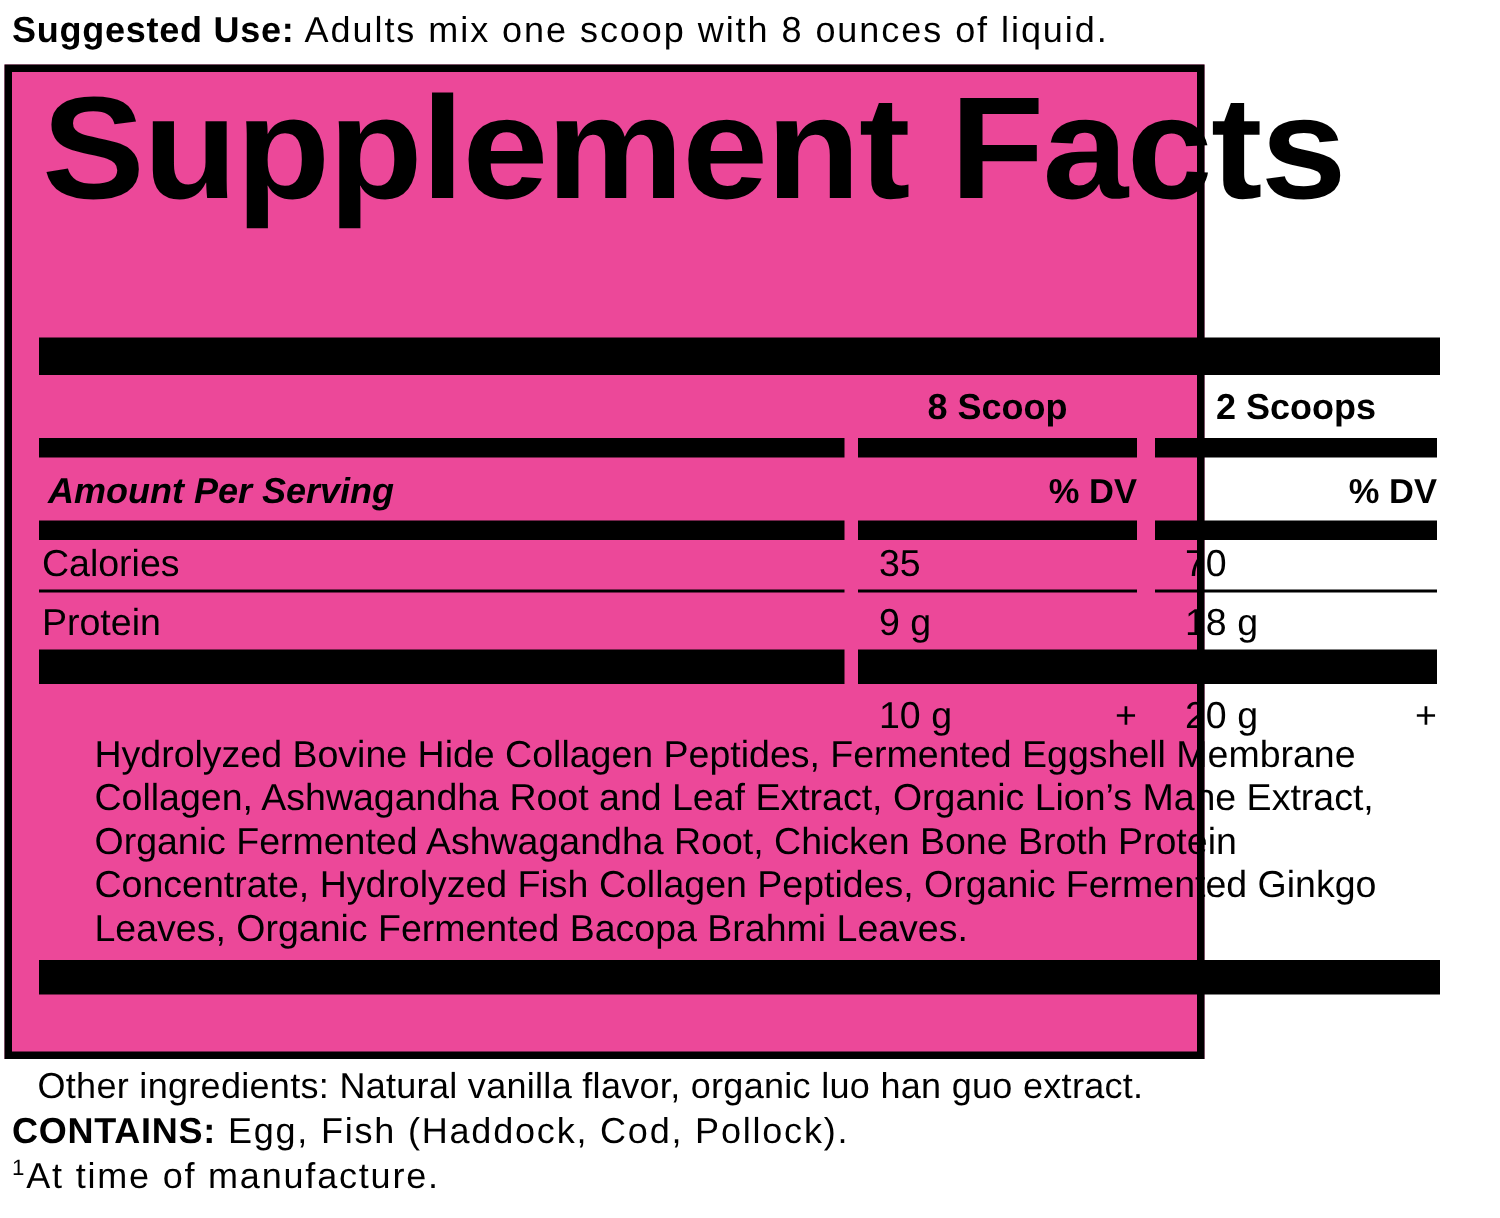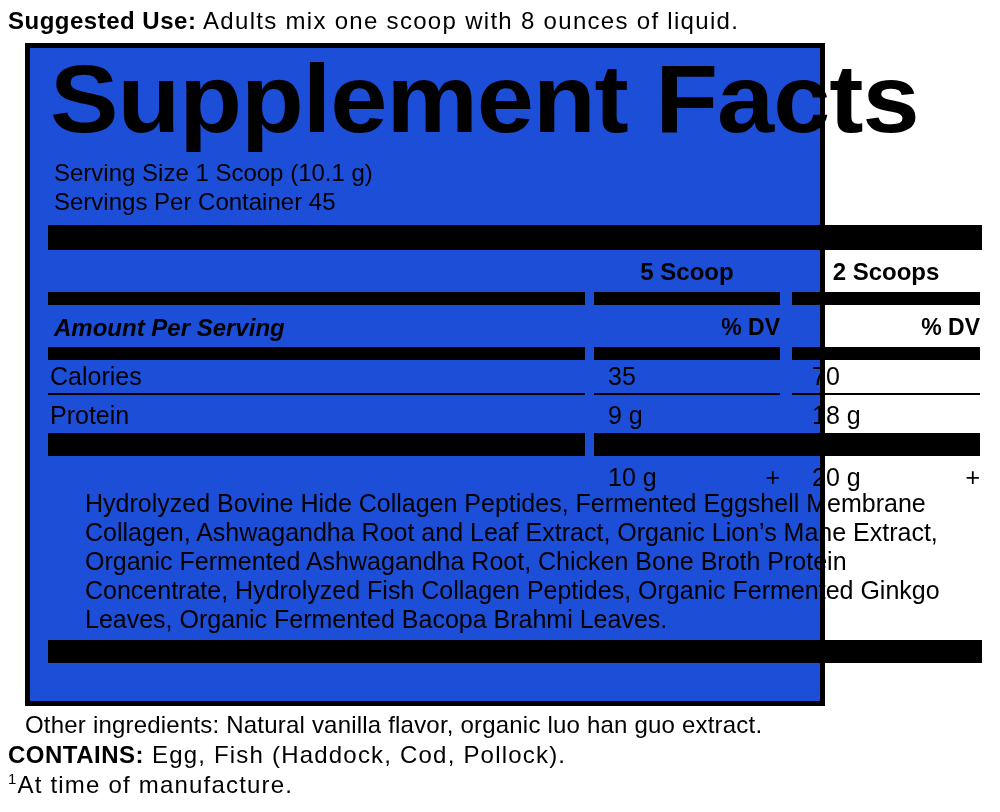--- a/index.html
+++ b/index.html
@@ -29,22 +29,21 @@
   .suggested .lbl { font-weight: bold; letter-spacing: 0.5px; }
   .suggested .txt { letter-spacing: 1.3px; margin-top: 33px; }
 
   
   .facts-box {
     position: absolute;
     left: 3px; top: 43px;
     width: 800px; height: 663px;
     border: 5px solid #000000;
     box-sizing: border-box;
-    background: #1d4ed8;
-    margin-left: 22px;
+    background: #ec4899;
   }
   .title {
     position: absolute;
     left: 20px; top: 2px;
     font-size: 97px;
     line-height: 97px;
     font-weight: bold;
     letter-spacing: -1px;
     white-space: nowrap;
     transform: scaleX(1.06);
@@ -95,26 +94,24 @@
 
   <div class="suggested">
     <span class="lbl">Suggested Use:</span>
     <span class="txt">Adults mix one scoop with 8 ounces of liquid.</span>
   </div>
 
   <div class="facts-box">
 
     <div class="title">Supplement Facts</div>
 
-    <div class="ptxt" style="left:24px; top:111px;">Serving Size 1 Scoop (10.1 g)</div>
-    <div class="ptxt" style="left:24px; top:140px;">Servings Per Container 45</div>
 
     <div class="bar" style="left:18px; top:177px; width:934px; height:25px;"></div>
 
-    <div class="hdr" style="left:564px; top:210px; width:186px;">5 Scoop</div>
+    <div class="hdr" style="left:564px; top:210px; width:186px;">8 Scoop</div>
     <div class="hdr" style="left:762px; top:210px; width:188px;">2 Scoops</div>
 
     <div class="bar" style="left:18px;  top:244px; width:537px; height:13px;"></div>
     <div class="bar" style="left:564px; top:244px; width:186px; height:13px;"></div>
     <div class="bar" style="left:762px; top:244px; width:188px; height:13px;"></div>
 
     <div class="ptxt pbold" style="left:24px; top:266px;font-style:italic;">Amount Per Serving</div>
     <div class="dvr" style="left:564px; top:266px; width:186px;">% DV</div>
     <div class="dvr" style="left:762px; top:266px; width:188px;">% DV</div>
 

